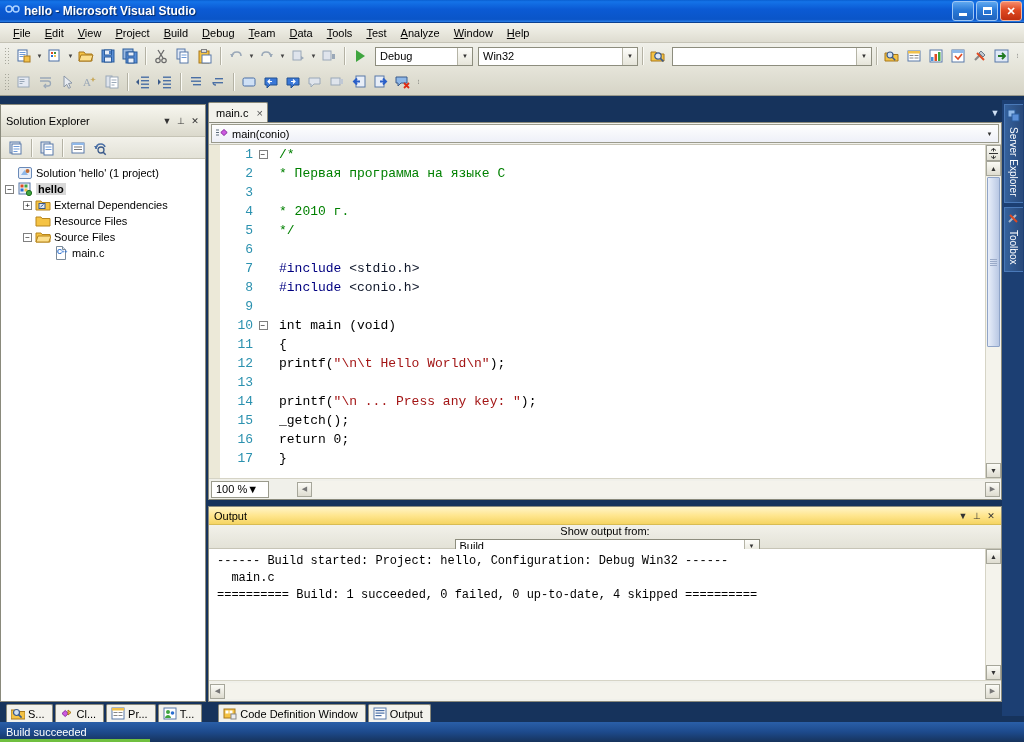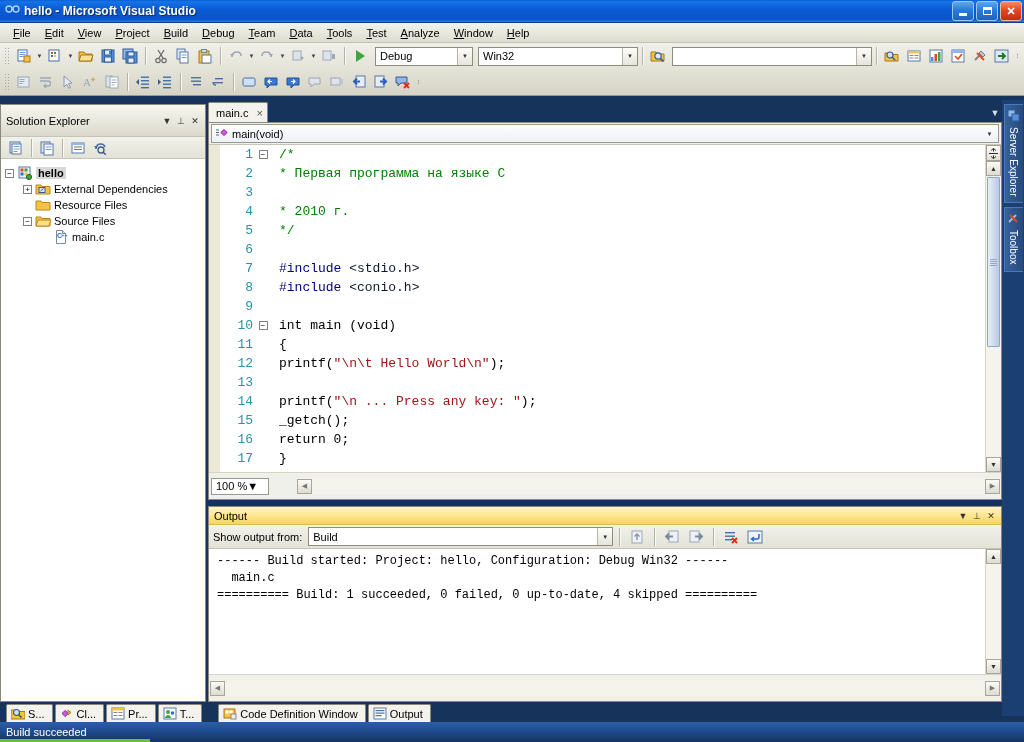--- a/index.html
+++ b/index.html
@@ -138,34 +138,34 @@
   
   .vscroll { width:16px; background:#f1f0e9; border-left:1px solid #d6d4c6; position:relative; flex:none;}
   .sb-split{height:16px;border:1px solid #a0a096;background:linear-gradient(180deg,#fbfbf6,#e0dfd4);
             display:flex;align-items:center;justify-content:center;font-size:9px;color:#333;}
   .sb-btn{height:15px;background:linear-gradient(180deg,#fbfbf6,#dedcd0);border:1px solid #a6a69a;
           display:flex;align-items:center;justify-content:center;font-size:7px;color:#333;}
   .sb-track{position:absolute;left:0;right:0;background:#f4f3ec;}
   .sb-thumb{position:absolute;left:1px;right:1px;background:linear-gradient(90deg,#e8eef9,#b9c8e4);
             border:1px solid #8fa4c8;border-radius:1px;display:flex;align-items:center;justify-content:center;}
   .sb-grip{width:7px;height:7px;background-image:linear-gradient(#9aaac8 1px,transparent 1px);background-size:2px 2px;}
-  .hscroll-row{height:27px;display:flex;align-items:center;background:#f0f0ea;border-top:1px solid #d6d4c6;gap:27px;}
+  .hscroll-row{height:21px;display:flex;align-items:center;background:#f0f0ea;border-top:1px solid #d6d4c6;gap:27px;}
   .zoomcombo{height:17px;width:58px;margin-left:2px;background:#fff;border:1px solid #9a9a8c;
              display:flex;align-items:center;padding-left:4px;font-size:11px;position:relative;}
   .hsb{flex:1;height:16px;background:#f4f3ec;display:flex;align-items:center;position:relative;margin:0 1px;}
   .hsb-btn{width:15px;height:15px;background:linear-gradient(180deg,#fbfbf6,#dedcd0);border:1px solid #a6a69a;
            display:flex;align-items:center;justify-content:center;font-size:7px;color:#777;}
 
   
   .outpanel { position:absolute; left:208px; right:22px; top:406px; bottom:14px;
               border:1px solid #8a8a7c; background:#f5f5ef; display:flex;flex-direction:column;}
   .out-head { height:18px; background:linear-gradient(180deg,#fff4c8 0%,#ffe68f 50%,#f5d463 100%);
               display:flex;align-items:center;padding:0 3px 0 5px;font-size:11px;border-bottom:1px solid #d8bc54;}
   .out-tb { height:24px; background:linear-gradient(180deg,#f2f1ea,#e3e2d7); display:flex;align-items:center;
-            padding-left:4px; gap:2px; border-bottom:1px solid #c6c4b6;}
+            padding-left:4px; gap:2px; border-bottom:1px solid #c6c4b6;flex-direction:column;}
   .out-body{flex:1;background:#fff;display:flex;position:relative;overflow:hidden;}
   .out-text{flex:1;padding:4px 0 0 8px;font-family:"Liberation Mono","DejaVu Sans Mono",monospace;font-size:12px;
             color:#000;white-space:pre;line-height:17px;}
 
   
   .rightdock{position:absolute;right:0;top:0;width:22px;bottom:0;background:#1c3f73;
              display:flex;flex-direction:column;align-items:center;padding-top:4px;}
   .vtab{width:19px;background:linear-gradient(90deg,#35619c,#28497a);border:1px solid #4a79b8;
         border-right:none;color:#fff;font-size:10px;display:flex;flex-direction:column;align-items:center;
         padding:4px 0 6px 0;margin-bottom:4px;}
@@ -561,20 +561,29 @@
         <svg class="ic" viewBox="0 0 16 16">
             <path d="M4 9 Q4 4 9 4 Q12 4 13 7" stroke="#4a6fa5" stroke-width="1.6" fill="none"></path>
             <path d="M4 9l-2-3h4z" fill="#4a6fa5"></path>
             <circle cx="9" cy="10" r="3" fill="none" stroke="#3a5a8a" stroke-width="1.3"></circle>
             <path d="M11.2 12.2l2.5 2.5" stroke="#3a5a8a" stroke-width="1.5"></path>
           </svg>
       </div>
     </div>
     <div class="tree" id="soltree">
         <div class="trow" style="padding-left: 0px;">
+          <span class="tspace"></span>
+          <span class="tico"><svg width="16" height="16" viewBox="0 0 16 16">
+              <rect x="1.5" y="2.5" width="13" height="11" rx="1.5" fill="#e8eef8" stroke="#6a8ab8"></rect>
+              <path d="M4 10 L7.5 5 L11 10z" fill="#8fb8e8"></path>
+              <circle cx="10.5" cy="6" r="2" fill="#c06a30"></circle>
+            </svg></span>
+          <span class="tlabel">Solution 'hello' (1 project)</span>
+        </div>
+        <div class="trow" style="padding-left: 0px;">
           <span class="tbox">−</span>
           <span class="tico"><svg width="16" height="16" viewBox="0 0 16 16">
               <rect x="2" y="2" width="11" height="11" fill="#eef3fa" stroke="#5878a8"></rect>
               <rect x="3.5" y="3.5" width="3" height="3" fill="#e04a22"></rect>
               <rect x="7.5" y="3.5" width="3" height="3" fill="#3fa53f"></rect>
               <rect x="3.5" y="7.5" width="3" height="3" fill="#2a6fd0"></rect>
               <rect x="7.5" y="7.5" width="3" height="3" fill="#f2c14b"></rect>
               <circle cx="12" cy="12" r="2.6" fill="#3fa53f" stroke="#1f6f1f"></circle>
             </svg></span>
           <span class="tlabel bold sel">hello</span>
@@ -630,21 +639,21 @@
 
     <div class="edit-frame">
       <div class="navbar">
         <div class="navcombo" style="flex:1;padding-left:4px;">
           <span style="margin-right:3px;display:flex;align-items:center;">
             <svg width="13" height="12" viewBox="0 0 13 12">
                 <path d="M0 2h3M0 4.5h3M0 7h3" stroke="#5a6a7a" stroke-width="1"></path>
                 <path d="M8 1.5l3.2 3-3.2 3-3.2-3z" fill="#cc5ae0" stroke="#8a2aa0"></path>
               </svg>
           </span>
-          <span>main(void)</span>
+          <span>main(conio)</span>
           <span class="cb-arrow">▼</span>
         </div>
       </div>
 
       <div class="code-area">
         <div class="code-scroll">
           <div class="gutter-sel"></div>
           <div class="code-rows" id="codelines">
               <div class="crow"><span class="lnum">1</span><span class="fold"><span class="foldbox">−</span></span><span class="chgbar"></span><span class="ctext"><span class="k-comment">/*</span></span></div>
               <div class="crow"><span class="lnum">2</span><span class="fold"><span class="foldline"></span></span><span class="chgbar"></span><span class="ctext"><span class="k-comment">* Первая программа на языке С</span></span></div>

